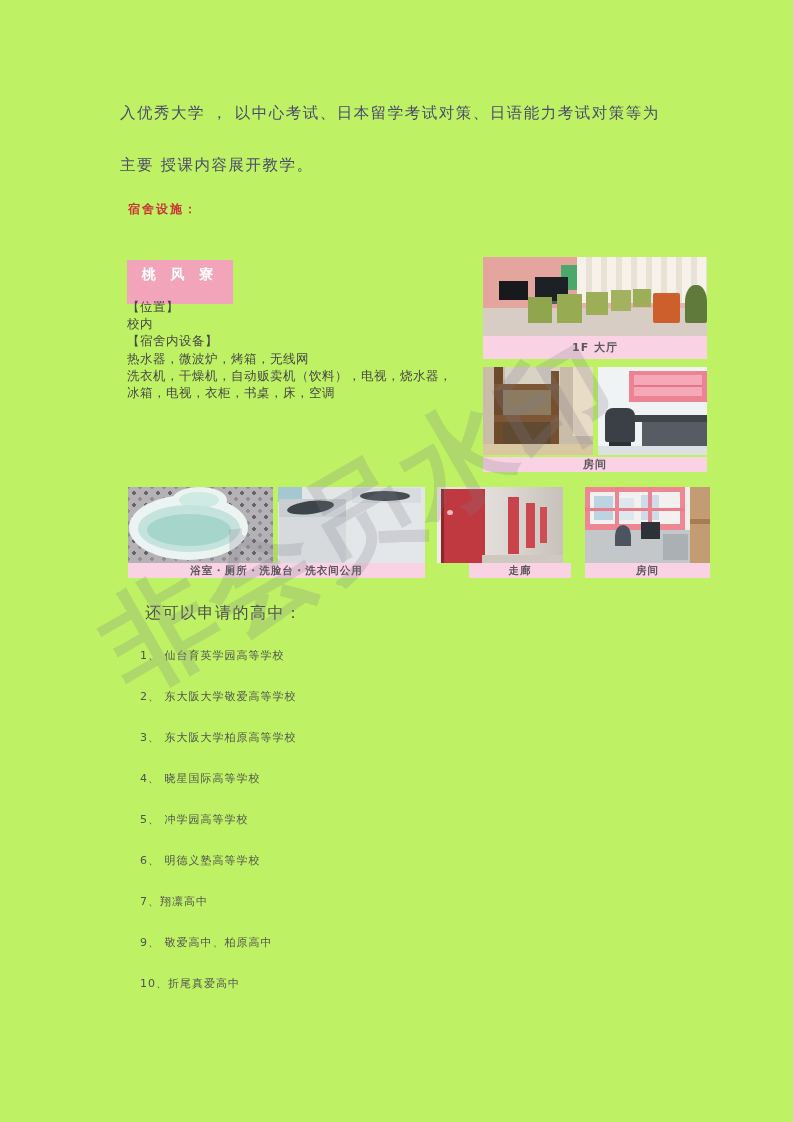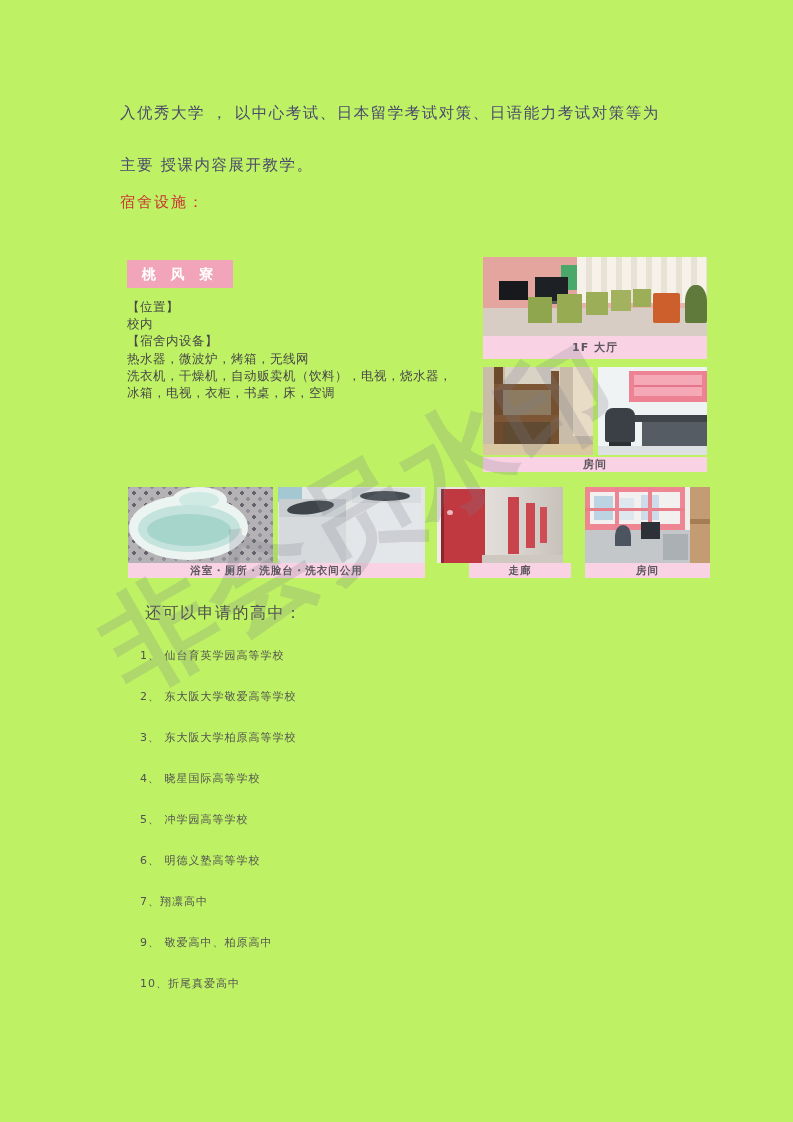--- a/index.html
+++ b/index.html
@@ -3,24 +3,24 @@
 <meta charset="utf-8">
 <style>
   html,body{margin:0;padding:0;background:#fff;}
   .page{position:relative;width:793px;height:1122px;background:#bef264;overflow:hidden;
         font-family:"DejaVu Sans","Liberation Sans",sans-serif;}
 
   
   .intro{position:absolute;left:120px;margin:0;font-size:15.5px;letter-spacing:1.5px;color:#4b4b6c;white-space:nowrap;}
   .intro.l1{top:103px;}
   .intro.l2{top:155px;}
-  .section-heading{position:absolute;left:120px;top:193px;margin:0;font-size:15px;font-weight:normal;
+  .section-heading{position:absolute;left:120px;top:193px;margin:8px;font-size:12px;font-weight:bold;
                    letter-spacing:2px;color:#c93434;}
 
-  .dorm-label{position:absolute;left:127px;top:260px;width:106px;height:28px;line-height:28px;
+  .dorm-label{position:absolute;left:127px;top:260px;width:106px;height:44px;line-height:28px;
               text-align:center;background:#f1a4ba;color:#ffffff;font-weight:bold;font-size:14px;letter-spacing:5px;}
   .dorm-info{position:absolute;left:127px;top:298px;font-size:12.5px;line-height:17.2px;
              color:#474747;letter-spacing:0.5px;}
 
   .hs-heading{position:absolute;left:145px;top:603px;margin:0;font-size:16px;color:#4e4e4e;letter-spacing:1.5px;}
   .hs-item{position:absolute;left:140px;font-size:11px;color:#525252;letter-spacing:1px;white-space:nowrap;}
 
   
   .photo{position:absolute;overflow:hidden;}
   .photo div{position:absolute;}

